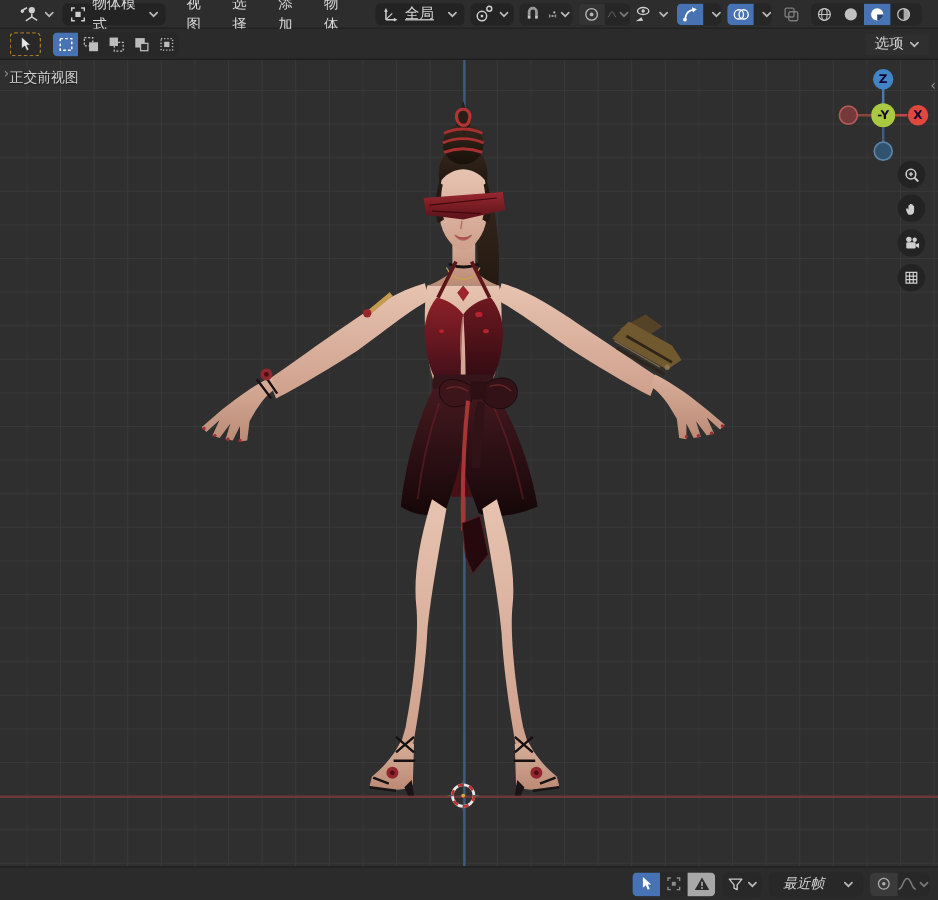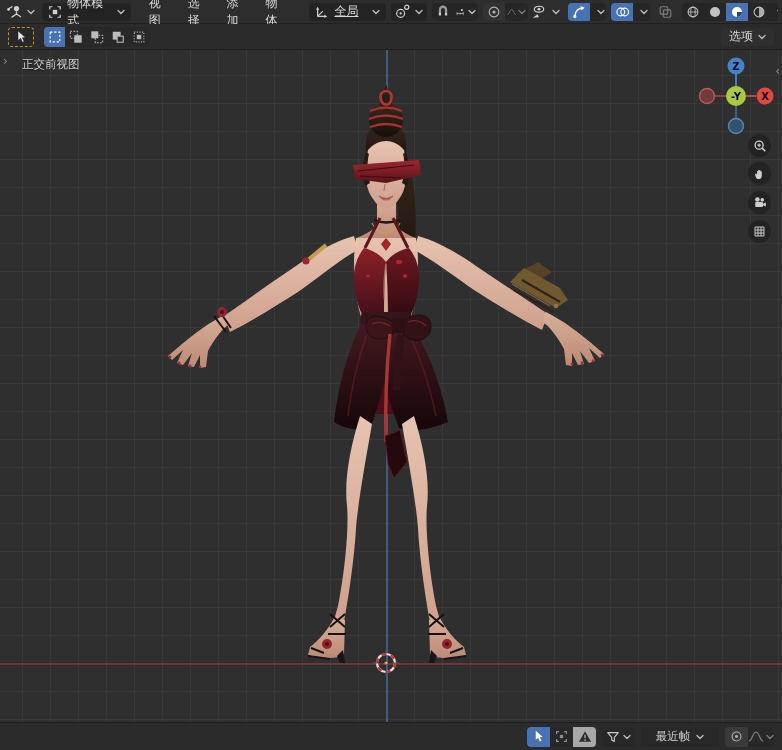--- a/index.html
+++ b/index.html
@@ -1,21 +1,21 @@
 <!DOCTYPE html>
 <html><head>
 <meta charset="utf-8">
 <style>
   html,body{margin:0;padding:0;background:#1d1d1d;}
   *{box-sizing:border-box;font-family:"DejaVu Sans","Liberation Sans",sans-serif;}
   .stage{position:relative;width:782px;height:750px;overflow:hidden;background:#2f2f2f;}
 
   
   .topbar{position:absolute;left:0;top:0;width:782px;height:24px;background:#2d2d2d;
-          border-bottom:1px solid #202020;display:flex;align-items:center;padding:0 4px;}
+          border-bottom:1px solid #202020;display:flex;align-items:center;padding:0 14px;}
   .toolbar{position:absolute;left:0;top:24px;width:782px;height:26px;background:#2b2b2b;
            border-bottom:1px solid #1c1c1c;display:flex;align-items:center;padding:0 8px;}
   .bottombar{position:absolute;left:0;top:722px;width:782px;height:28px;background:#2b2b2b;
              border-top:1px solid #1f1f1f;display:flex;align-items:center;justify-content:flex-end;
              padding:0 8px;gap:6px;}
 
   .menu-item{color:#d9d9d9;font-size:12px;padding:3px 9px;border-radius:3px;cursor:default;}
   .drop{display:flex;align-items:center;gap:5px;background:#232323;border-radius:4px;
         height:18px;padding:0 6px;color:#d9d9d9;font-size:12px;}
   .grp{display:flex;align-items:center;background:#262626;border-radius:4px;height:18px;overflow:hidden;}
@@ -35,41 +35,41 @@
                background:#2f2f2f;border-radius:3px;height:18px;padding:0 8px;}
 
   
   .viewport{position:absolute;left:0;top:50px;width:782px;height:672px;background:#2f2f2f;overflow:hidden;
     background-image:
       linear-gradient(#383838 1px, transparent 1px),
       linear-gradient(90deg,#383838 1px, transparent 1px);
     background-size:28px 28px;background-position:22px 25px;}
   .axis-z{position:absolute;left:386px;top:0;width:1.5px;height:672px;background:#44618e;opacity:.85;}
   .axis-x{position:absolute;left:0;top:613px;width:782px;height:1.5px;background:#74383c;opacity:.9;}
-  .overlay-text{position:absolute;left:22px;top:6px;color:#d2d2d2;font-size:11.5px;line-height:17.5px;
+  .overlay-text{position:absolute;left:8px;top:6px;color:#d2d2d2;font-size:11.5px;line-height:17.5px;
                 text-shadow:0 1px 1px rgba(0,0,0,.5);}
   .edge-arrow{position:absolute;color:#909090;font-size:12px;line-height:10px;}
   .model-svg{position:absolute;left:0;top:0;}
   .cursor3d{position:absolute;left:372px;top:599px;}
 
   
   .gizmo{position:absolute;left:694px;top:4px;width:84px;height:92px;}
   .gizmo text{font-size:10px;font-weight:bold;fill:#103;}
 
   
   .vbtn{position:absolute;left:748px;width:23px;height:23px;border-radius:50%;
         background:rgba(35,35,35,.92);display:flex;align-items:center;justify-content:center;}
 
   
   .bb-grp{display:flex;align-items:center;background:#282828;border-radius:4px;height:20px;overflow:hidden;}
   .bb-ibtn{display:flex;align-items:center;justify-content:center;height:20px;min-width:23px;}
   .bb-ibtn.blue{background:#4772b3;}
   .bb-ibtn.lit{background:#a8a8a8;}
-  .bb-drop{display:flex;align-items:center;gap:6px;background:#282828;border-radius:4px;height:20px;
-           padding:0 8px;color:#d2d2d2;font-size:11.5px;min-width:78px;justify-content:center;}
+  .bb-drop{display:flex;align-items:center;gap:16px;background:#282828;border-radius:4px;height:20px;
+           padding:0 8px;color:#d2d2d2;font-size:11.5px;min-width:78px;justify-content:flex-end;font-style:italic;}
 </style>
 </head>
 <body>
 
 <div class="stage">
 
   <div class="topbar">
     <div class="drop" style="background:#2d2d2d;padding:0 2px;">
       <svg width="16" height="16" viewBox="0 0 16 16">
         <circle cx="10.5" cy="4.5" r="2.6" fill="#cfcfcf"></circle>

